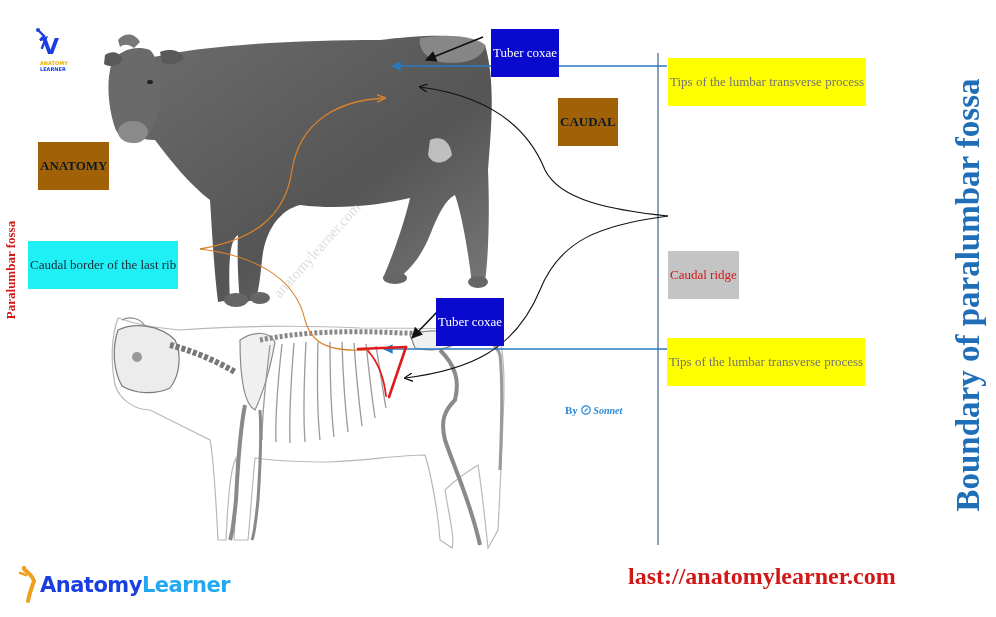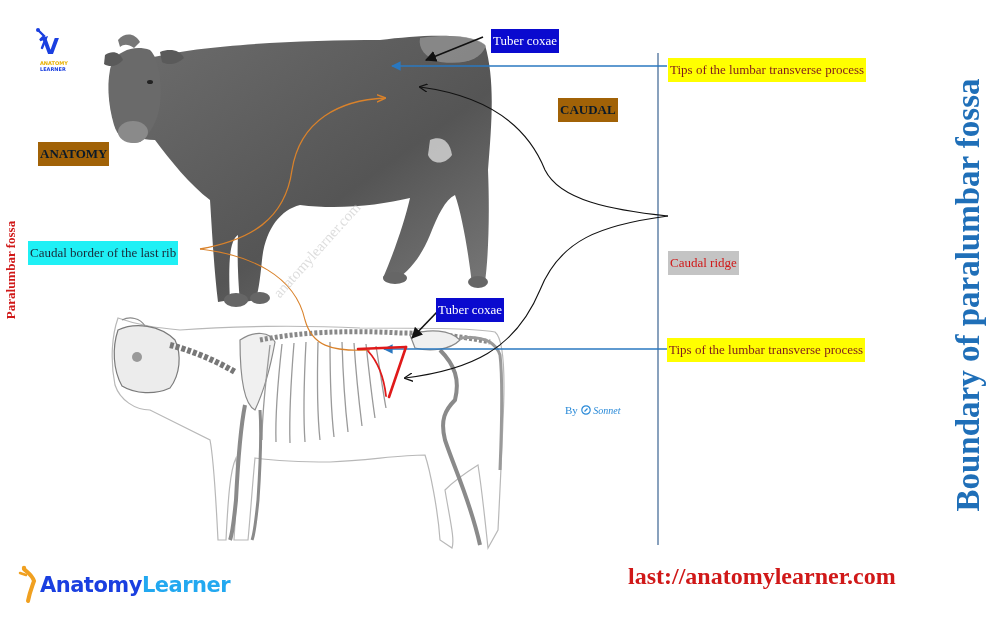--- a/index.html
+++ b/index.html
@@ -1,37 +1,37 @@
 <!DOCTYPE html>
 <html><head>
 <meta charset="utf-8">
 <style>
   html, body { margin: 0; padding: 0; background: #ffffff; }
   body { width: 996px; height: 617px; position: relative; overflow: hidden; font-family: "Liberation Serif", serif; }
   .abs { position: absolute; }
-  .label { position: absolute; font-family: "Liberation Serif", serif; font-size: 13px; line-height: 16px; padding: 4px 2px; white-space: nowrap; }
+  .label { position: absolute; font-family: "Liberation Serif", serif; font-size: 13px; line-height: 16px; padding: 16px 2px; white-space: nowrap; }
   .lbl-blue { background: #0a0acf; color: #ffffff; }
-  .lbl-yellow { background: #ffff00; color: #7f1d1d; }
+  .lbl-yellow { background: #ffff00; color: #737373; }
   .lbl-cyan { background: #1ff0f5; color: #1a2a3a; text-align: center; }
   .lbl-cyan-bold { background: #a16207; color: #0a1a2a; font-weight: bold; font-size: 13px; }
   .lbl-gray { background: #c4c4c4; color: #d01818; margin-top: 43px; }
   #art { position: absolute; left: 0; top: 0; width: 996px; height: 617px; }
   .vert-left { position: absolute; left: 2px; top: 210px; width: 18px; height: 120px; }
   .vert-left span { position: absolute; left: 50%; top: 50%; transform: translate(-50%, -50%) rotate(-90deg); white-space: nowrap; color: #d01818; font-weight: bold; font-size: 13px; font-family: "Liberation Serif", serif; }
   .vert-right { position: absolute; left: 944px; top: 30px; width: 48px; height: 530px; }
   .vert-right span { position: absolute; left: 50%; top: 50%; transform: translate(-50%, -50%) rotate(-90deg); white-space: nowrap; color: #1f6fb8; font-weight: bold; font-size: 33px; font-family: "Liberation Serif", serif; }
   .url { position: absolute; left: 628px; top: 563px; color: #d01818; font-weight: bold; font-size: 24px; font-family: "Liberation Serif", serif; white-space: nowrap; }
   .brand { position: absolute; left: 18px; top: 565px; height: 40px; display: flex; align-items: center; }
   .brand .t1 { color: #1a3fe0; font-weight: bold; font-size: 21px; font-family: "DejaVu Sans", sans-serif; letter-spacing: -0.5px; }
   .brand .t2 { color: #22a8f0; font-weight: bold; font-size: 21px; font-family: "DejaVu Sans", sans-serif; letter-spacing: -0.5px; }
   .logo-small { position: absolute; left: 34px; top: 28px; width: 36px; height: 48px; }
   .logo-small .v { position: absolute; left: 8px; top: 6px; color: #1a3fe0; font-weight: bold; font-size: 22px; font-family: "DejaVu Sans", sans-serif; }
   .logo-small .a { position: absolute; left: 6px; top: 32px; font-size: 5px; color: #e8b000; font-weight: bold; font-family: "DejaVu Sans", sans-serif; }
   .logo-small .b { position: absolute; left: 6px; top: 38px; font-size: 5px; color: #1a3fe0; font-weight: bold; font-family: "DejaVu Sans", sans-serif; }
-  .byline { position: absolute; left: 565px; top: 404px; font-size: 11px; color: #2a8ad8; font-weight: normal; white-space: nowrap; font-family: "Liberation Serif", serif; }
+  .byline { position: absolute; left: 565px; top: 404px; font-size: 11px; color: #2a8ad8; font-weight: bold; white-space: nowrap; font-family: "Liberation Serif", serif; }
   .byline .s { font-style: italic; font-size: 10px; }
   .watermark { position: absolute; left: 270px; top: 290px; transform: rotate(-48deg); transform-origin: left top; color: rgba(180,180,180,0.45); font-size: 15px; font-family: "Liberation Serif", serif; white-space: nowrap; }
 </style>
 </head>
 <body>
 
 <svg id="art" viewBox="0 0 996 617" xmlns="http://www.w3.org/2000/svg">
   <defs>
     <marker id="mk-black" viewBox="0 0 10 10" refX="9" refY="5" markerWidth="7" markerHeight="7" orient="auto-start-reverse">
       <path d="M0,0 L10,5 L0,10 z" fill="#111"></path>

